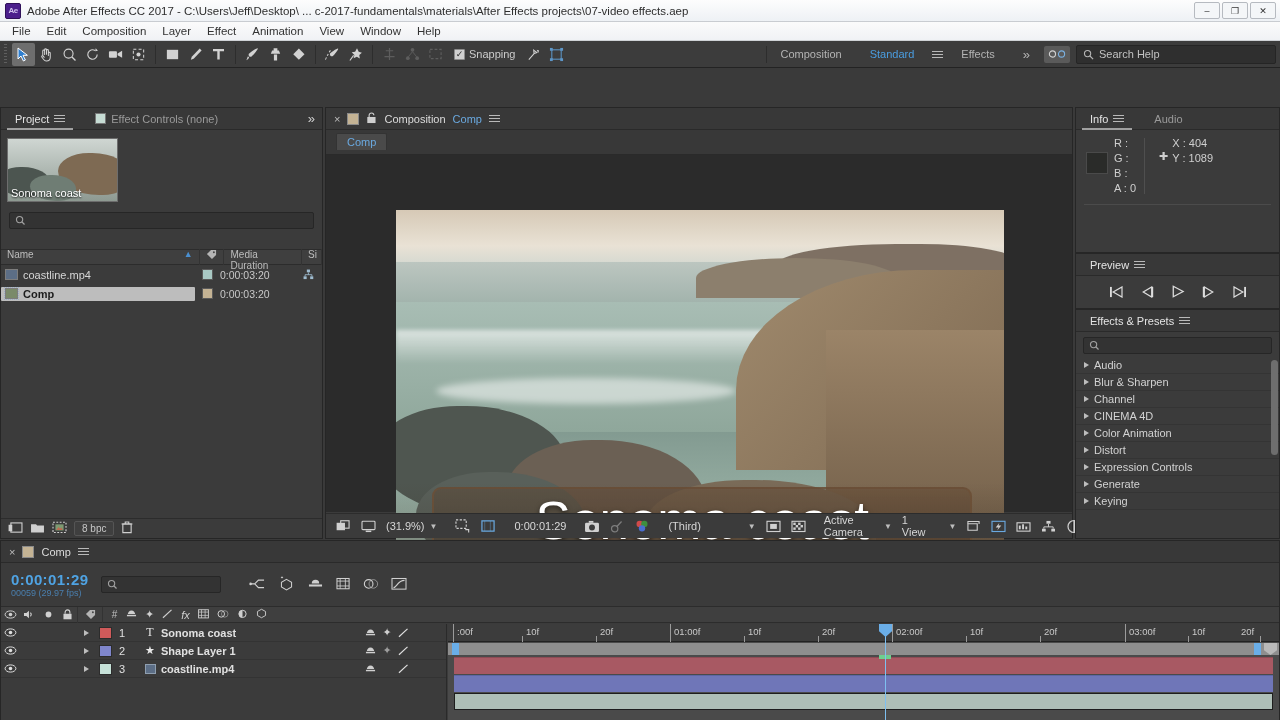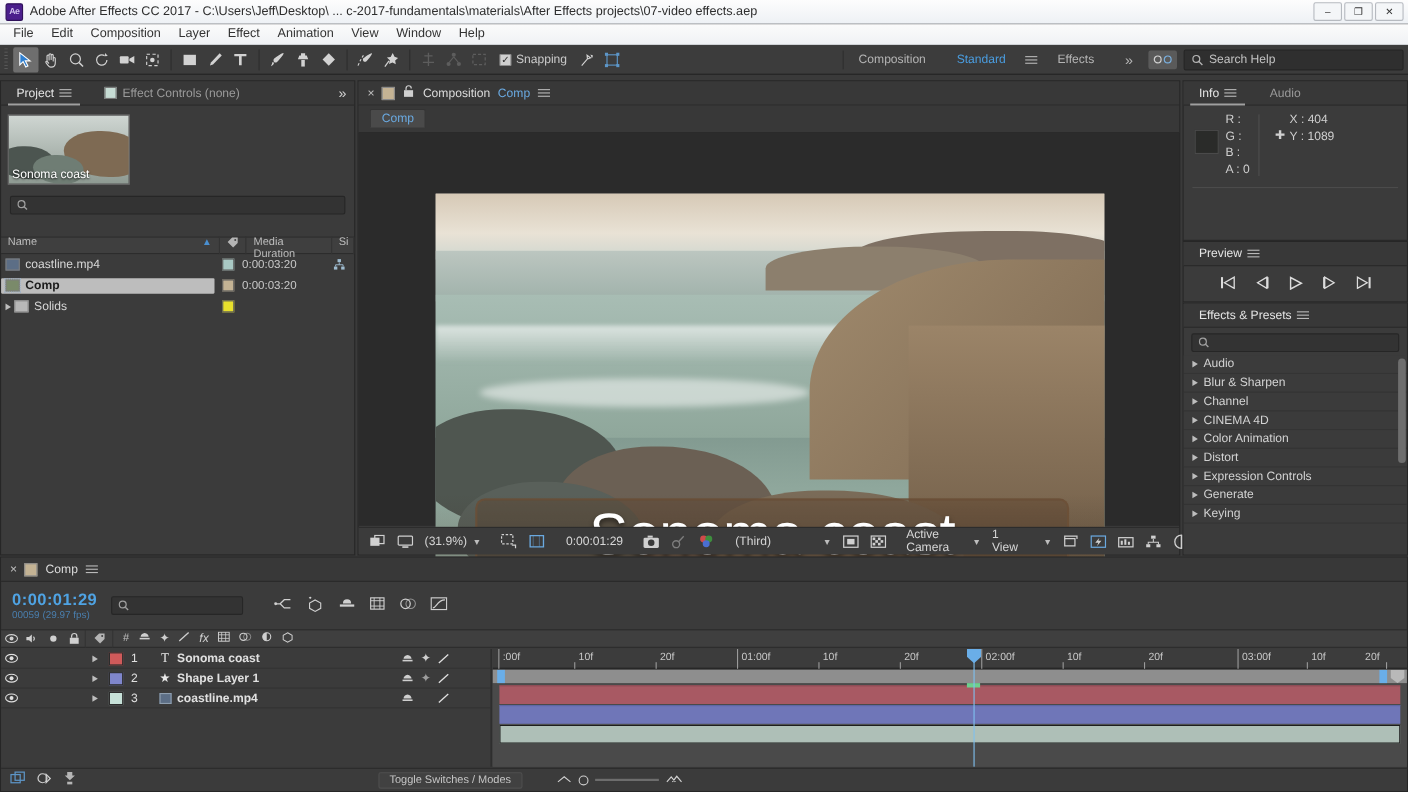--- a/index.html
+++ b/index.html
@@ -68,21 +68,21 @@
   .ws-item { padding:0 14px; color:#b4b4b4; font-size:11px; }
   .ws-item.active { color:#4a9de0; }
   .ws-sep { width:1px; height:17px; background:#2d2d2d; }
   .searchhelp {
     display:flex; align-items:center; gap:5px; width:200px; height:19px;
     background:#2f2f2f; border:1px solid #252525; border-radius:2px; margin:0 4px 0 6px; padding:0 6px;
     color:#9a9a9a;
   }
 
   
-  .panel { position:absolute; background:#3b3b3b; border:1px solid #262626; }
+  .panel { position:absolute; background:#3b3b3b; border:1px solid #262626;margin-top:34px; }
   .ptabs { height:22px; background:#383838; display:flex; align-items:center;
            border-bottom:1px solid #2a2a2a; padding-left:6px; gap:0; }
   .ptab { display:flex; align-items:center; gap:5px; height:22px; padding:0 8px; color:#9a9a9a; font-size:11px;}
   .ptab.active { color:#e4e4e4; box-shadow: inset 0 -2px 0 #a0a0a0; }
   .hamb { display:inline-block; width:11px; }
   .hamb i { display:block; height:1px; background:#b9b9b9; margin:2px 0; }
 
   
   #projectPanel { left:0; top:73px; width:323px; height:432px; }
   .proj-head { display:flex; padding:8px 6px 4px 6px; gap:10px; }
@@ -452,36 +452,49 @@
           <span class="fico" style="background:#7a8a6a;outline:1px dotted #9bb0c8"></span>
           <span style="font-weight:bold">Comp</span>
         </div>
         <div style="width:25px;display:flex;justify-content:center">
           <span class="swatch" style="background:#c4b394"></span>
         </div>
         <div style="width:78px;font-size:10.5px;color:#c9c9c9">0:00:03:20</div>
         <div style="width:20px"></div>
       </div>
 
-      <div class="prow">
-        <div style="width:12px;display:flex;justify-content:center">
-            <span class="tri"></span>
-          </div>
-        <div class="nmbox" style="width:182px;padding-left:0">
-          <span class="fico" style="background:#b8b8b8;border-color:#8a8a8a"></span>
-          <span>Solids</span>
-        </div>
-        <div style="width:25px;display:flex;justify-content:center">
-          <span class="swatch" style="background:#e8e02c"></span>
-        </div>
-        <div style="width:78px"></div>
-        <div style="width:20px"></div>
-      </div>
-    </div>
-
+    </div>
+
+    <div class="proj-foot">
+      <span>
+        <svg width="15" height="12" viewBox="0 0 16 13">
+            <rect x="3" y="1" width="12" height="10" fill="none" stroke="#d0d0d0" stroke-width="1.2"></rect>
+            <rect x="0.5" y="3" width="4" height="7" fill="#d0d0d0"></rect>
+          </svg>
+      </span>
+      <span>
+        <svg width="15" height="12" viewBox="0 0 16 13">
+            <path d="M1 2.5h5.4l1.2 1.4H15v7.6H1z" fill="#d0d0d0"></path>
+          </svg>
+      </span>
+      <span>
+        <svg width="15" height="13" viewBox="0 0 16 14">
+            <rect x="1" y="1.4" width="14" height="11" fill="none" stroke="#d0d0d0" stroke-width="1.2" stroke-dasharray="2 1.6"></rect>
+            <rect x="3.6" y="3.6" width="8.8" height="6.6" fill="#7e9a72"></rect>
+            <path d="M4.6 9.6l2.4-3.2 1.6 2 1.4-1.4 1.4 2.6z" fill="#c06a52"></path>
+          </svg>
+      </span>
+      <span class="bpc">8 bpc</span>
+      <span>
+        <svg width="12" height="13" viewBox="0 0 13 14">
+            <path d="M2 3.2h9v9.4H2z" fill="none" stroke="#d0d0d0" stroke-width="1.2"></path>
+            <path d="M0.6 3.2h11.8M4.6 1h3.8v2.2H4.6z" stroke="#d0d0d0" stroke-width="1.2" fill="none"></path>
+          </svg>
+      </span>
+    </div>
   </div>
 
   <div class="panel" id="compPanel">
     <div class="comp-tabrow">
       <span style="color:#bdbdbd">×</span>
       <span class="swatch" style="background:#c4b394;border-color:#8a8a8a;width:12px;height:12px"></span>
       <span>
         <svg width="11" height="12" viewBox="0 0 12 13">
             <rect x="1.4" y="5.4" width="9" height="6.6" fill="#cfcfcf"></rect>
             <path d="M3.4 5.4V3.6a2.6 2.6 0 015.2 0" fill="none" stroke="#cfcfcf" stroke-width="1.2"></path>

